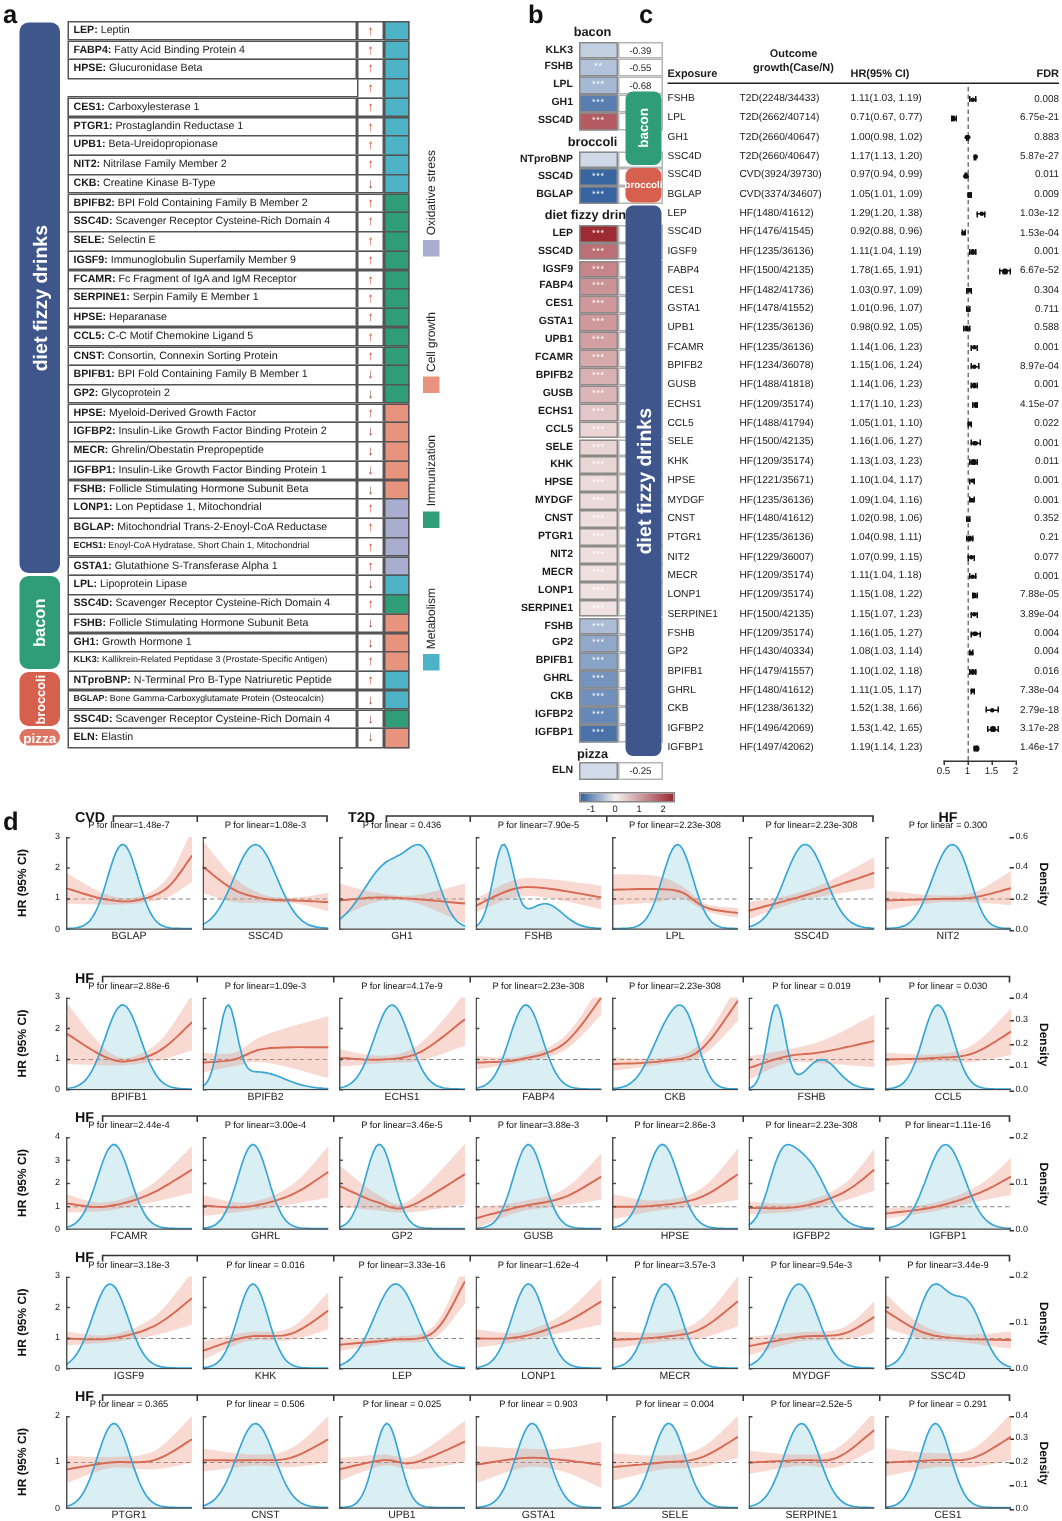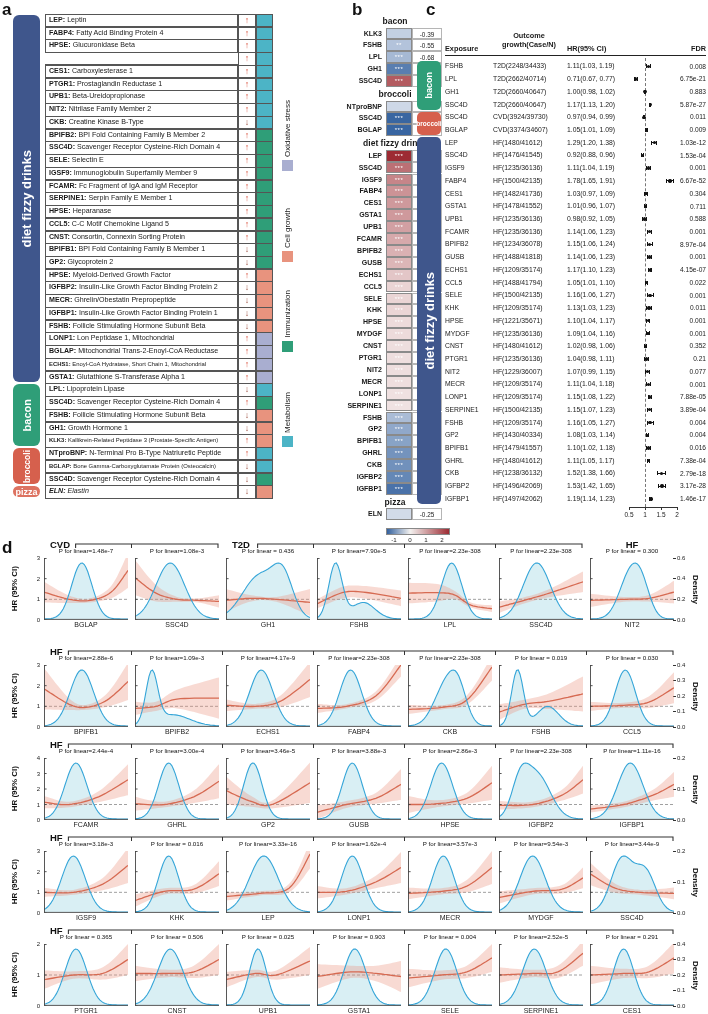--- a/index.html
+++ b/index.html
@@ -168,21 +168,21 @@
       <div class="a-cell" style="left: 256px; top: 434.316px; width: 17px; height: 13.4368px; background: rgb(232, 147, 126);"></div>
       <div class="a-cell a-desc" style="left: 45px; top: 447.053px; width: 193px; height: 13.4368px;"><b>NTproBNP:</b> N-Terminal Pro B-Type Natriuretic Peptide</div>
       <div class="a-cell a-arrow" style="left: 238px; top: 447.053px; width: 18px; height: 13.4368px; color: rgb(217, 85, 64);">↑</div>
       <div class="a-cell" style="left: 256px; top: 447.053px; width: 17px; height: 13.4368px; background: rgb(76, 180, 198);"></div>
       <div class="a-cell a-desc small" style="left: 45px; top: 459.789px; width: 193px; height: 13.4368px;"><b>BGLAP:</b> Bone Gamma-Carboxyglutamate Protein (Osteocalcin)</div>
       <div class="a-cell a-arrow" style="left: 238px; top: 459.789px; width: 18px; height: 13.4368px; color: rgb(156, 79, 63);">↓</div>
       <div class="a-cell" style="left: 256px; top: 459.789px; width: 17px; height: 13.4368px; background: rgb(76, 180, 198);"></div>
       <div class="a-cell a-desc" style="left: 45px; top: 472.526px; width: 193px; height: 13.4368px;"><b>SSC4D:</b> Scavenger Receptor Cysteine-Rich Domain 4</div>
       <div class="a-cell a-arrow" style="left: 238px; top: 472.526px; width: 18px; height: 13.4368px; color: rgb(156, 79, 63);">↓</div>
       <div class="a-cell" style="left: 256px; top: 472.526px; width: 17px; height: 13.4368px; background: rgb(47, 158, 120);"></div>
-      <div class="a-cell a-desc" style="left: 45px; top: 485.263px; width: 193px; height: 13.4368px; font-style: italic;"><b>ELN:</b> Elastin</div>
+      <div class="a-cell a-desc" style="left: 45px; top: 485.263px; width: 193px; height: 13.4368px;"><b>ELN:</b> Elastin</div>
       <div class="a-cell a-arrow" style="left: 238px; top: 485.263px; width: 18px; height: 13.4368px; color: rgb(156, 79, 63);">↓</div>
       <div class="a-cell" style="left: 256px; top: 485.263px; width: 17px; height: 13.4368px; background: rgb(232, 147, 126);"></div>
       <div class="a-group" style="left: 13px; top: 15px; width: 27px; height: 367.368px; background: rgb(63, 86, 140);">
         <span class="vtext" style="font-size: 13px;">diet fizzy drinks</span>
       </div>
       <div class="a-group" style="left: 13px; top: 384.368px; width: 27px; height: 61.6842px; background: rgb(47, 158, 120);">
         <span class="vtext" style="font-size: 11px;">bacon</span>
       </div>
       <div class="a-group" style="left: 13px; top: 448.053px; width: 27px; height: 36.2105px; background: rgb(214, 96, 77);">
         <span class="vtext" style="font-size: 8.5px;">broccoli</span>

